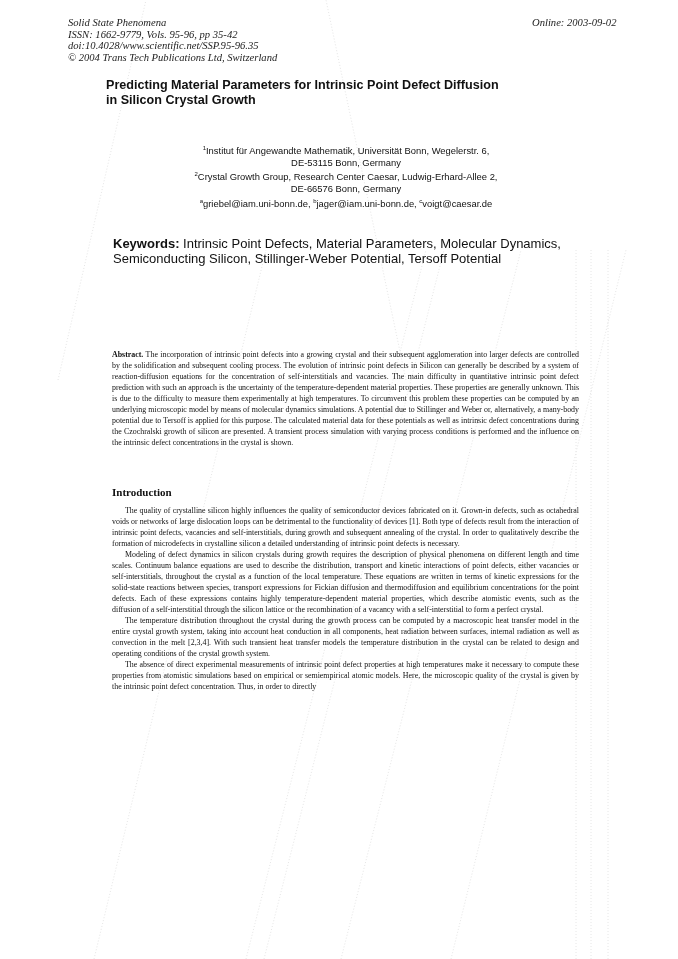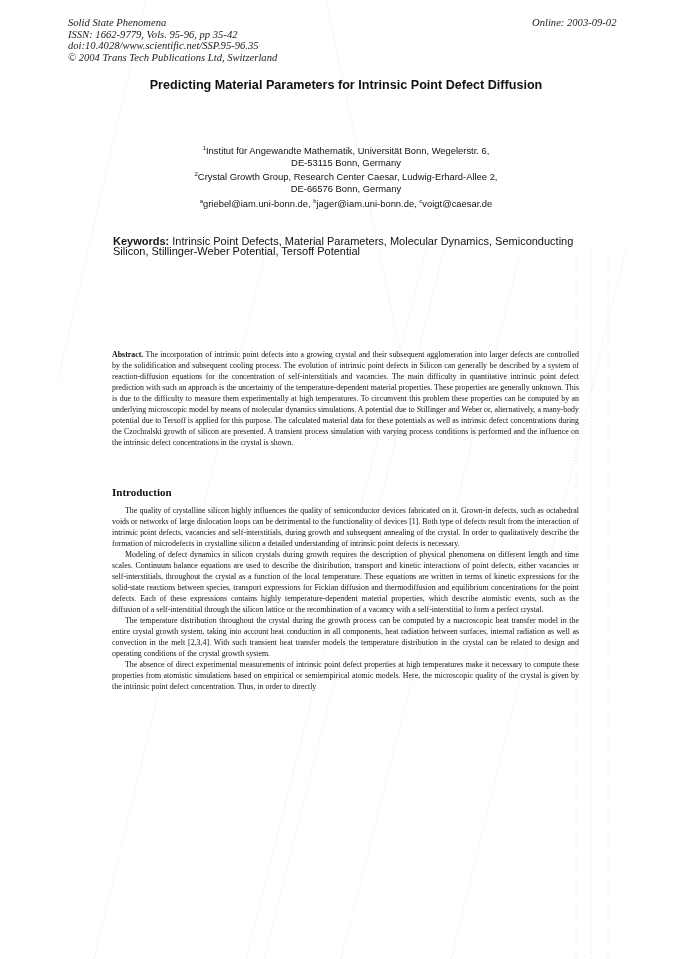--- a/index.html
+++ b/index.html
@@ -16,40 +16,40 @@
     font-family: "Liberation Serif", serif; font-style: italic; font-size: 10.6px; line-height: 11.6px;
     color: #222;
   }
   .hdr-left div { white-space: nowrap; }
   .hdr-right {
     position: absolute; left: 526px; top: 17px;
     font-family: "Liberation Serif", serif; font-style: italic; font-size: 10.6px; line-height: 11.6px;
     color: #222; white-space: nowrap;
   }
   .title {
-    position: absolute; left: 100px; width: 480px; top: 78px; text-align: center;
+    position: absolute; left: 100px; width: 480px; top: 78px; 
     font-family: "Liberation Sans", sans-serif; font-weight: bold; font-size: 12.6px; line-height: 15px;
     color: #111;
   }
   .authors {
     position: absolute; left: 100px; width: 480px; top: 121px; text-align: center;
     font-family: "Liberation Sans", sans-serif; font-size: 12.3px; line-height: 15px; color: #111;
   }
   .authors sup { font-size: 7.5px; vertical-align: 5px; line-height: 0; }
   .affil {
     position: absolute; left: 100px; width: 480px; text-align: center;
     font-family: "Liberation Sans", sans-serif; font-size: 9.4px; line-height: 11.6px; color: #111;
   }
   .affil sup { font-size: 6px; vertical-align: 4px; line-height: 0; }
   .affil1 { top: 145px; }
   .affil2 { top: 171px; }
   .emails { top: 198px; }
   .keywords {
     position: absolute; left: 107px; width: 466px; top: 236px;
-    font-family: "Liberation Sans", sans-serif; font-size: 11px; line-height: 10px; color: #111;
+    font-family: "Liberation Sans", sans-serif; font-size: 13px; line-height: 15px; color: #111;
   }
   .keywords b { font-weight: bold; }
   .body-text {
     position: absolute; left: 106px; width: 467px;
     font-family: "Liberation Serif", serif; font-size: 7.9px; line-height: 11px; color: #111;
     text-align: justify;
   }
   .abstract { top: 349px; }
   .abstract b { font-weight: bold; }
   .intro-heading {
@@ -83,20 +83,21 @@
     <div>Solid State Phenomena</div>
     <div>ISSN: 1662-9779, Vols. 95-96, pp 35-42</div>
     <div>doi:10.4028/www.scientific.net/SSP.95-96.35</div>
     <div>© 2004 Trans Tech Publications Ltd, Switzerland</div>
   </div>
 
   <div class="hdr-right">Online: 2003-09-02</div>
 
   <div class="title">
     <div>Predicting Material Parameters for Intrinsic Point Defect Diffusion</div>
+    <div>in Silicon Crystal Growth</div>
   </div>
 
 
   <div class="affil affil1">
     <div><sup>1</sup><span>Institut für Angewandte Mathematik, Universität Bonn, Wegelerstr. 6,</span></div>
     <div>DE-53115 Bonn, Germany</div>
   </div>
 
   <div class="affil affil2">
     <div><sup>2</sup><span>Crystal Growth Group, Research Center Caesar, Ludwig-Erhard-Allee 2,</span></div>

